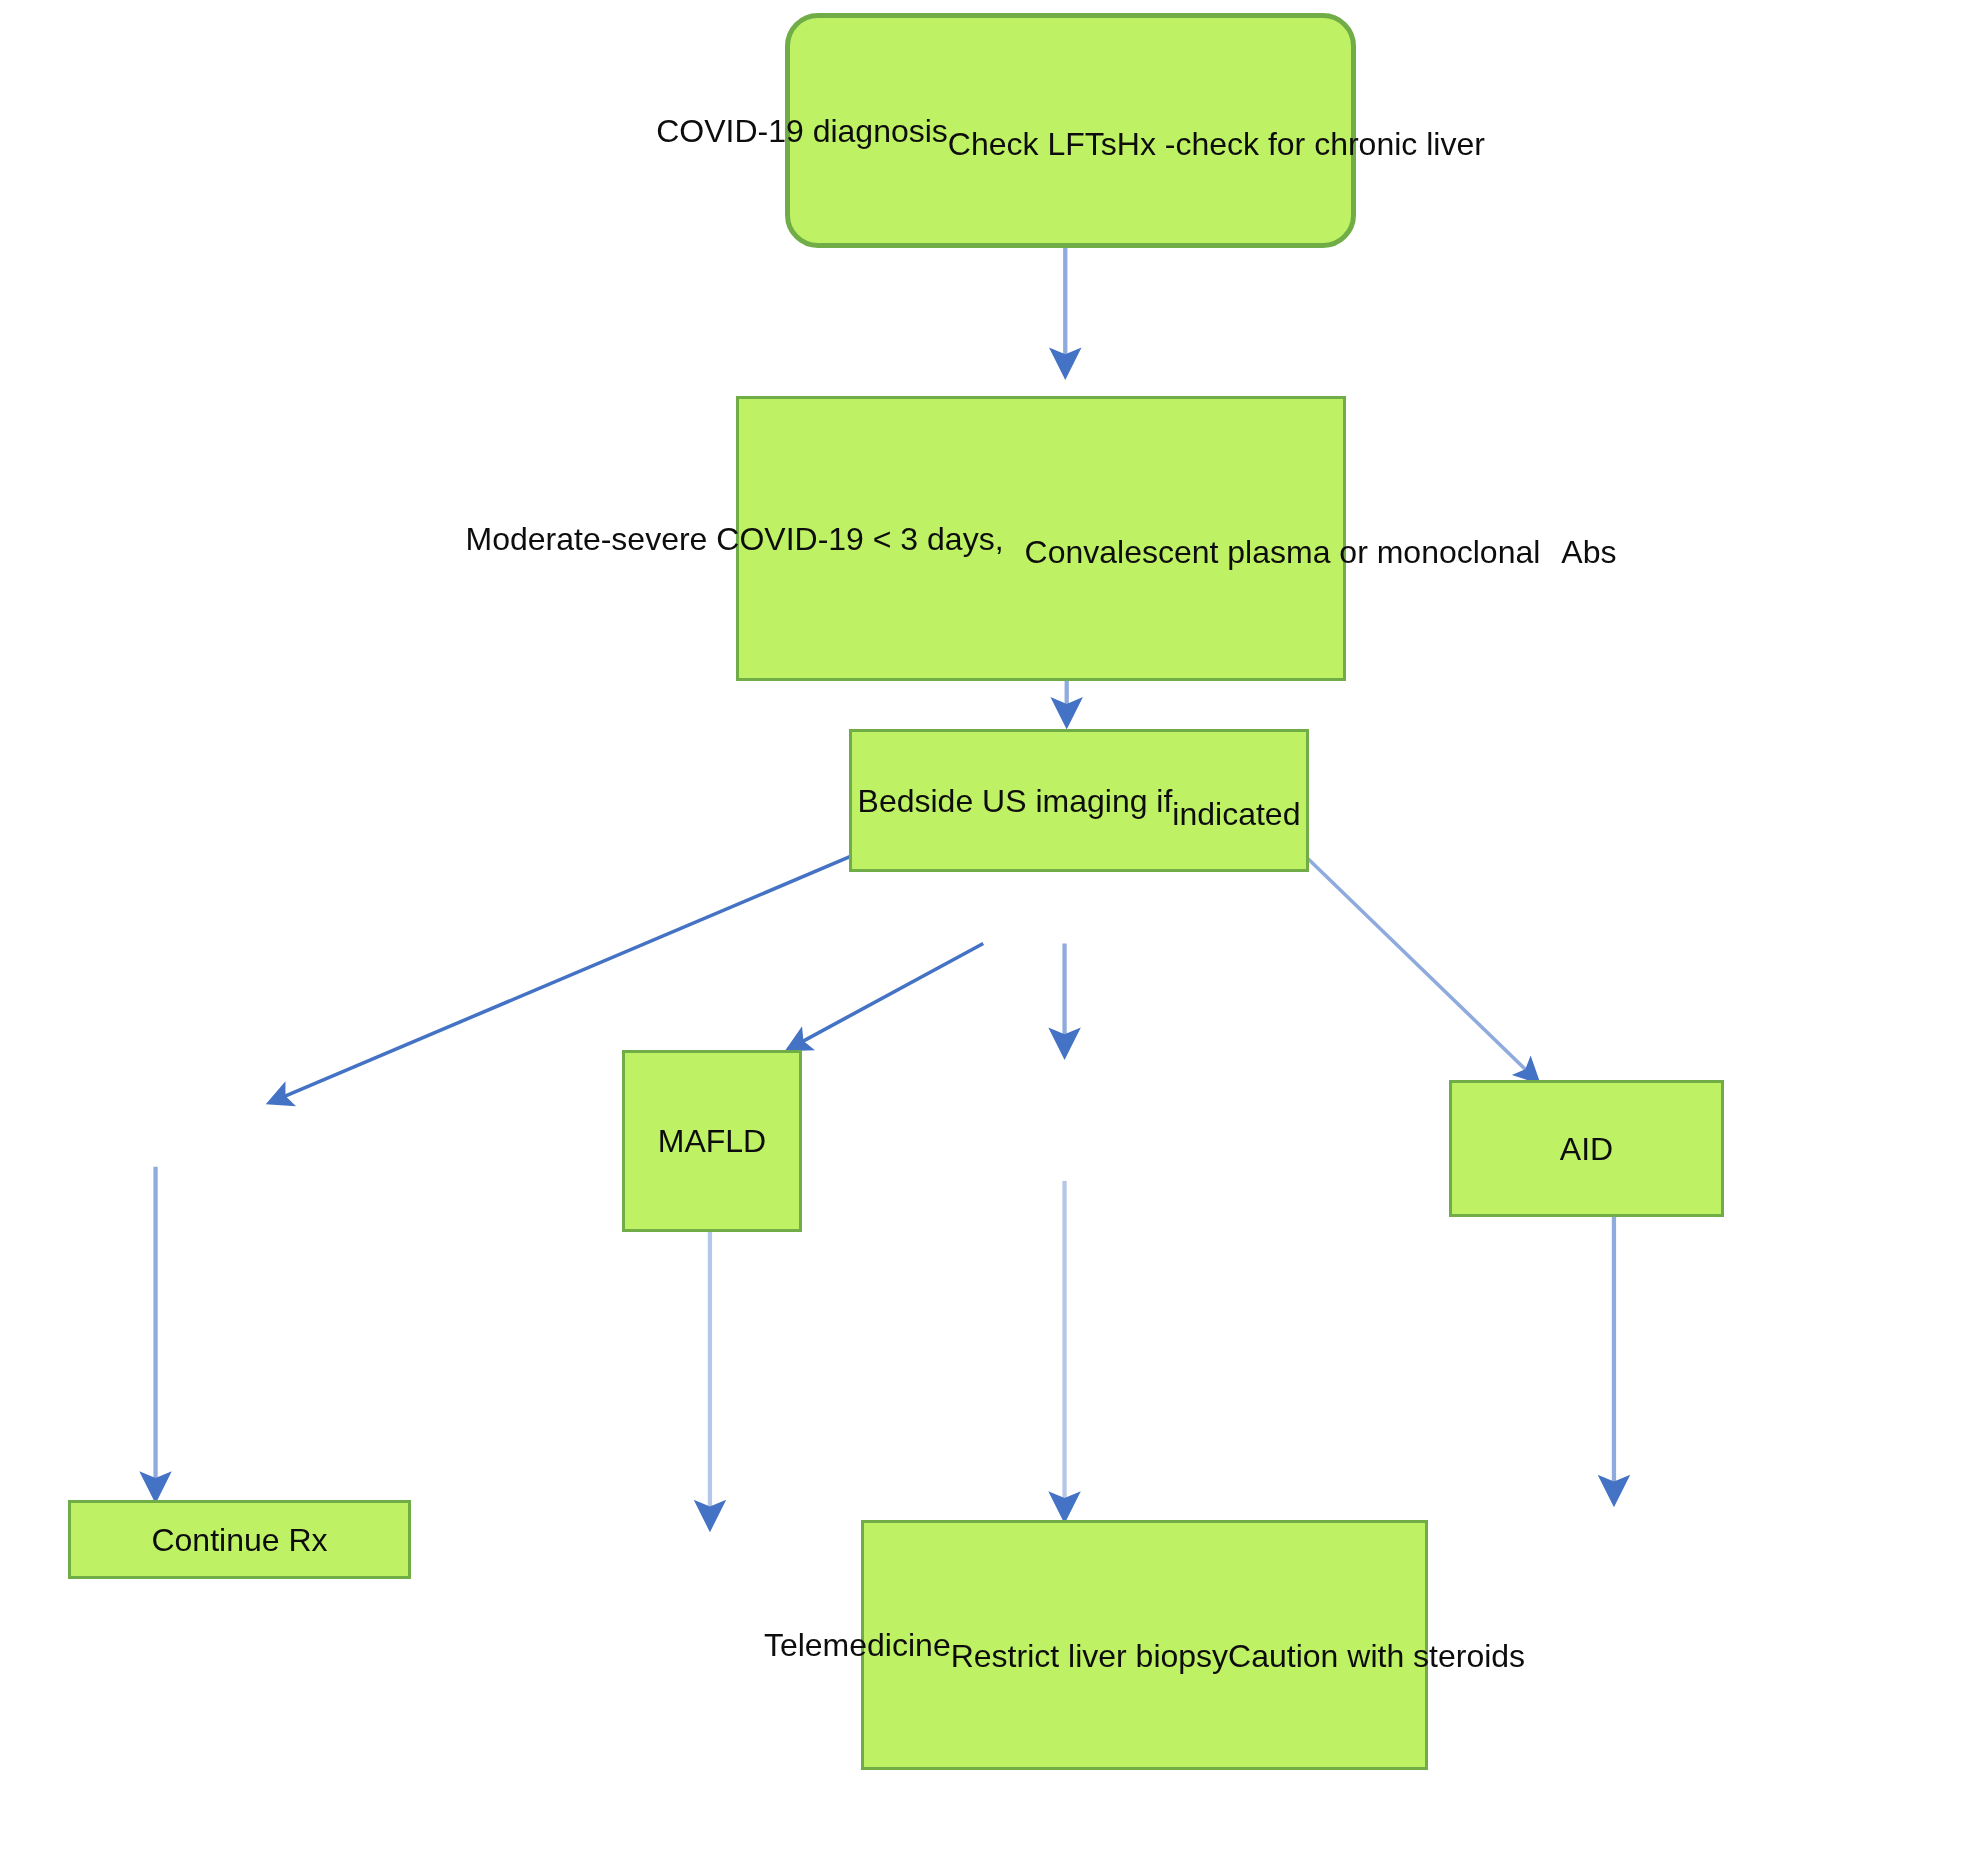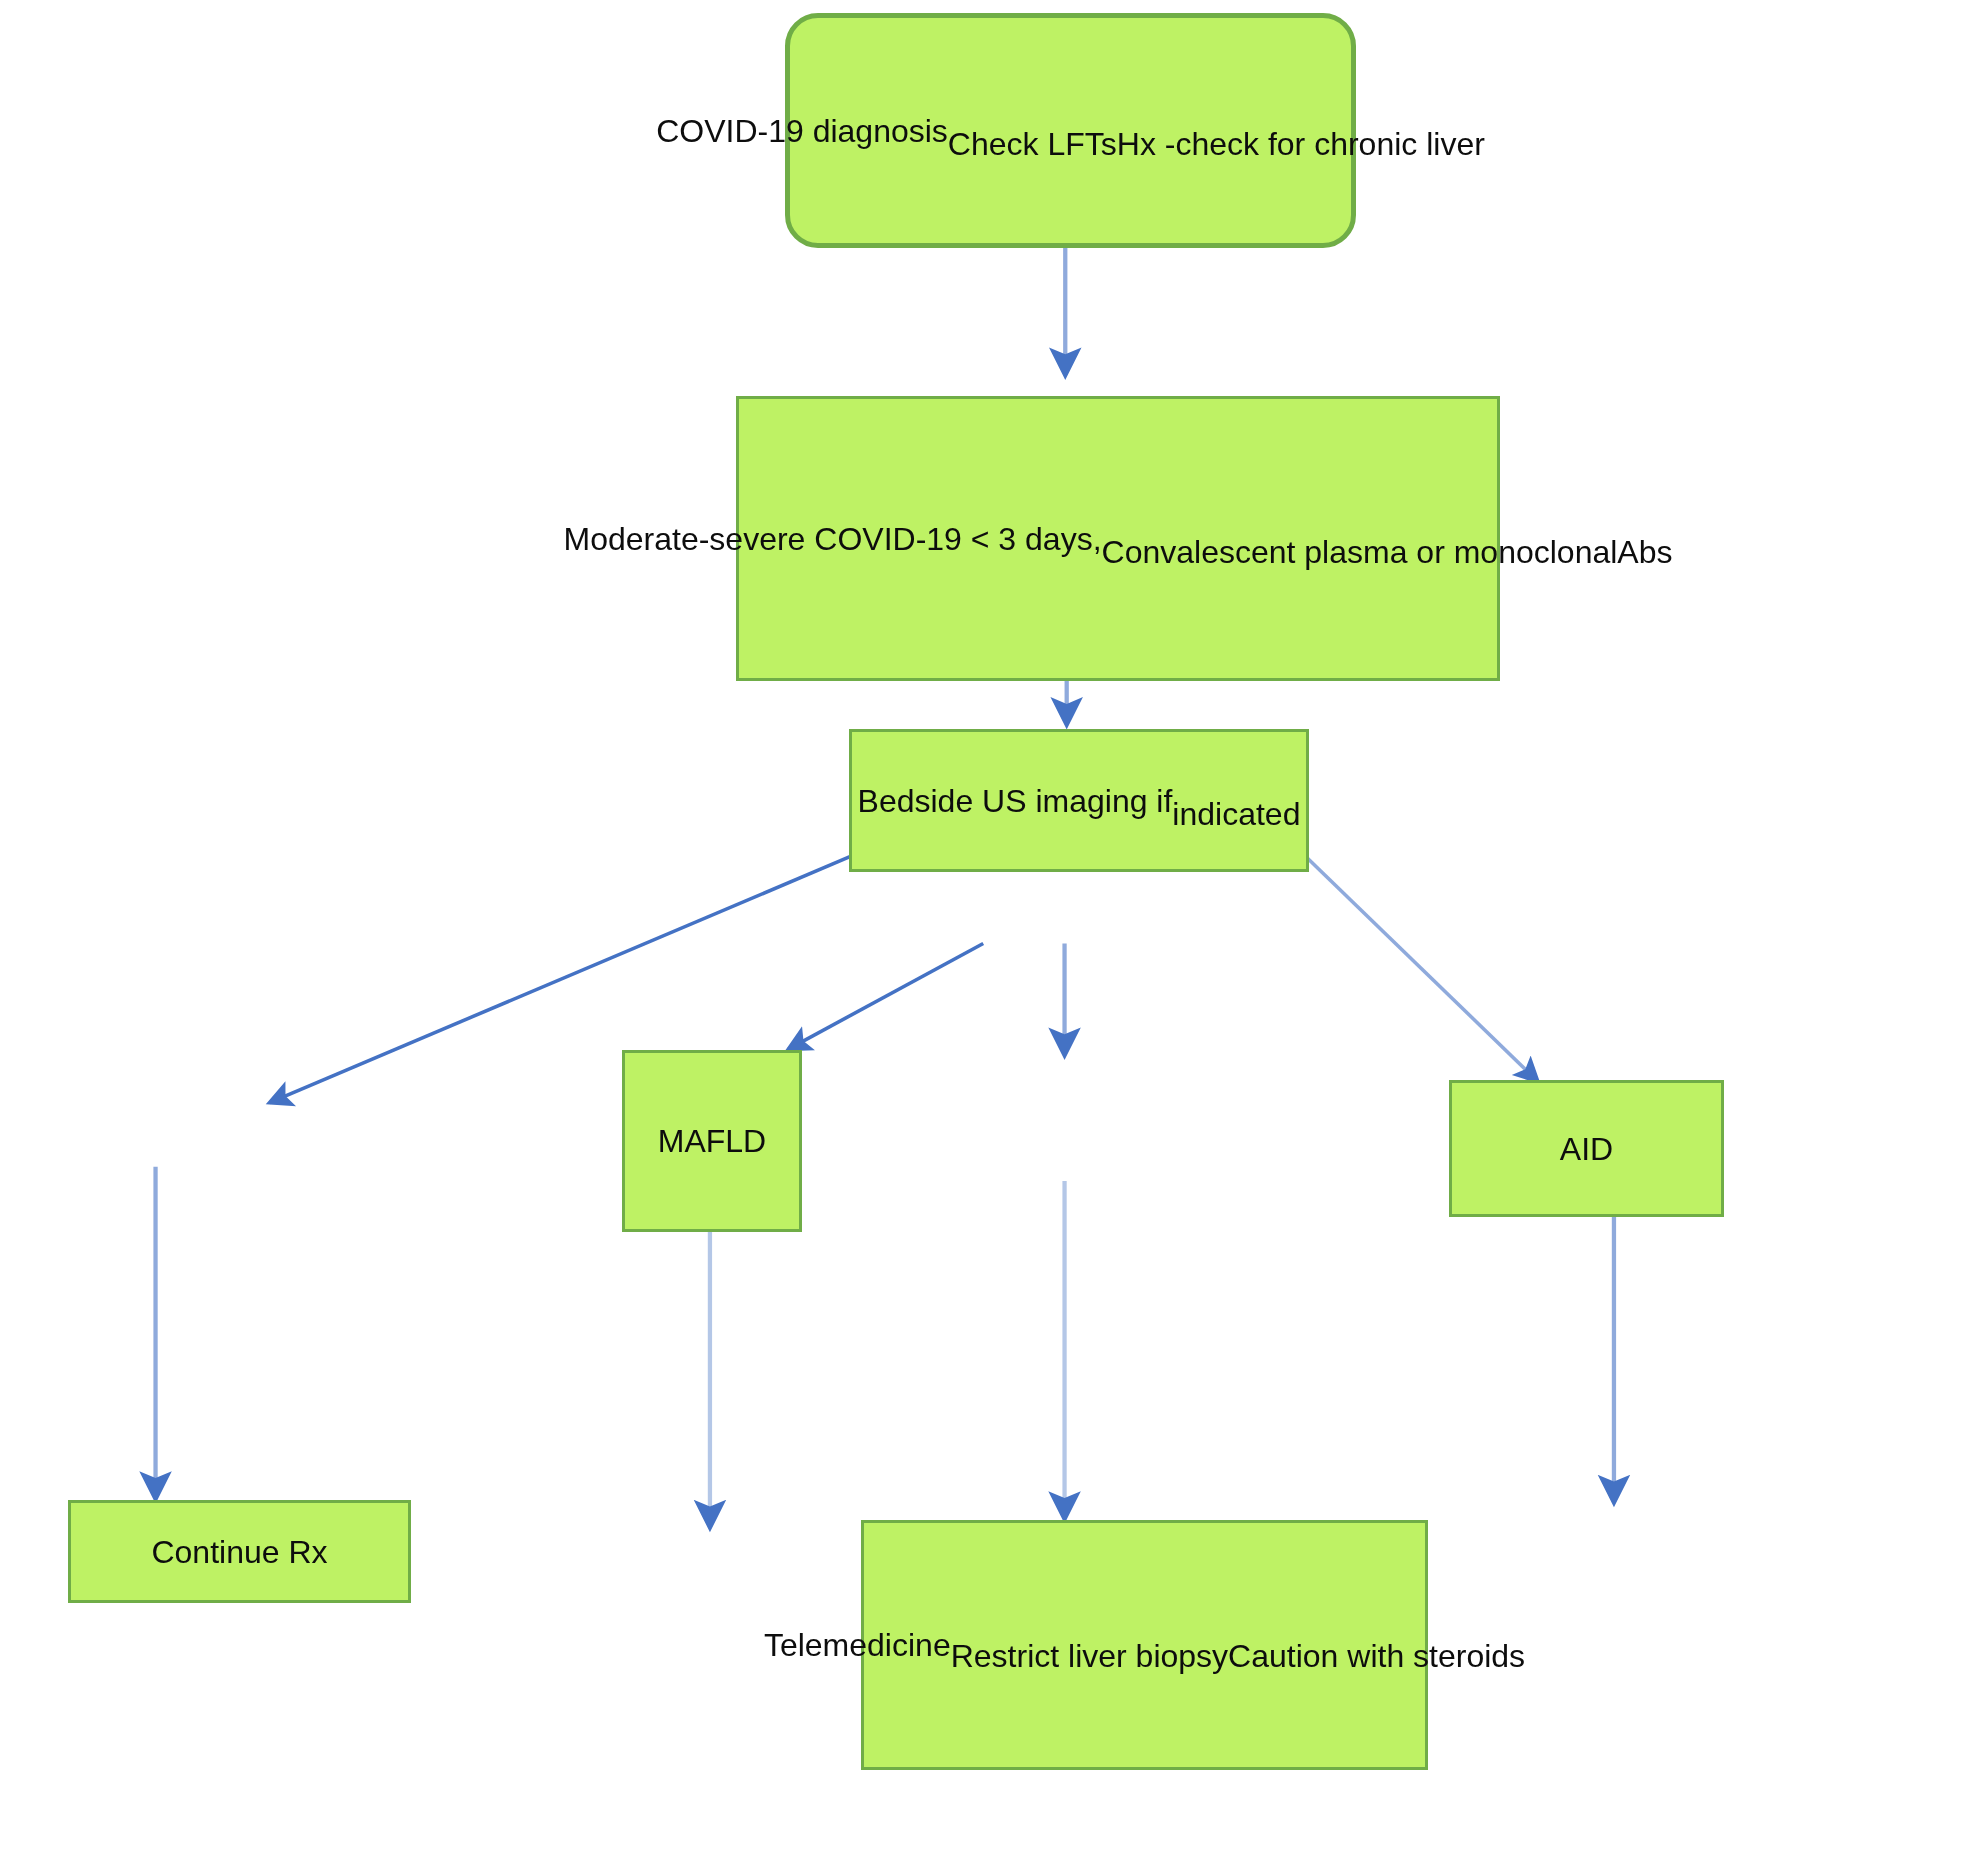--- a/index.html
+++ b/index.html
@@ -86,42 +86,42 @@
 
     <line x1="2262" y1="1702" x2="2262" y2="2105" stroke="#8FAADC" stroke-width="6" marker-end="url(#arrowhead)"></line>
   </svg>
 
   <div class="node rounded" style="left:785px; top:13px; width:571px; height:235px;">
     <span class="line">COVID-19 diagnosis</span>
     <span class="line">Check LFTs</span>
     <span class="line">Hx -check for chronic liver</span>
   </div>
 
-  <div class="node" style="left:736px; top:396px; width:764px; height:285px;">
+  <div class="node" style="left:736px; top:396px; width:610px; height:285px;gap:21px;">
     <span class="line">Moderate-severe COVID-19 &lt; 3 days,</span>
     <span class="line">Convalescent plasma or monoclonal</span>
     <span class="line">Abs</span>
   </div>
 
   <div class="node" style="left:849px; top:729px; width:460px; height:143px;">
     <span class="line">Bedside US imaging if</span>
     <span class="line">indicated</span>
   </div>
 
 
   <div class="node" style="left:622px; top:1050px; width:180px; height:182px;">
     <span class="line">MAFLD</span>
   </div>
 
 
   <div class="node" style="left:1449px; top:1080px; width:275px; height:137px;">
     <span class="line">AID</span>
   </div>
 
-  <div class="node" style="left:68px; top:1500px; width:343px; height:103px;">
+  <div class="node" style="left:68px; top:1500px; width:343px; height:79px;">
     <span class="line">Continue Rx</span>
   </div>
 
 
   <div class="node tight" style="left:861px; top:1520px; width:567px; height:250px;">
     <span class="line">Telemedicine</span>
     <span class="line">Restrict liver biopsy</span>
     <span class="line">Caution with steroids</span>
   </div>
 

